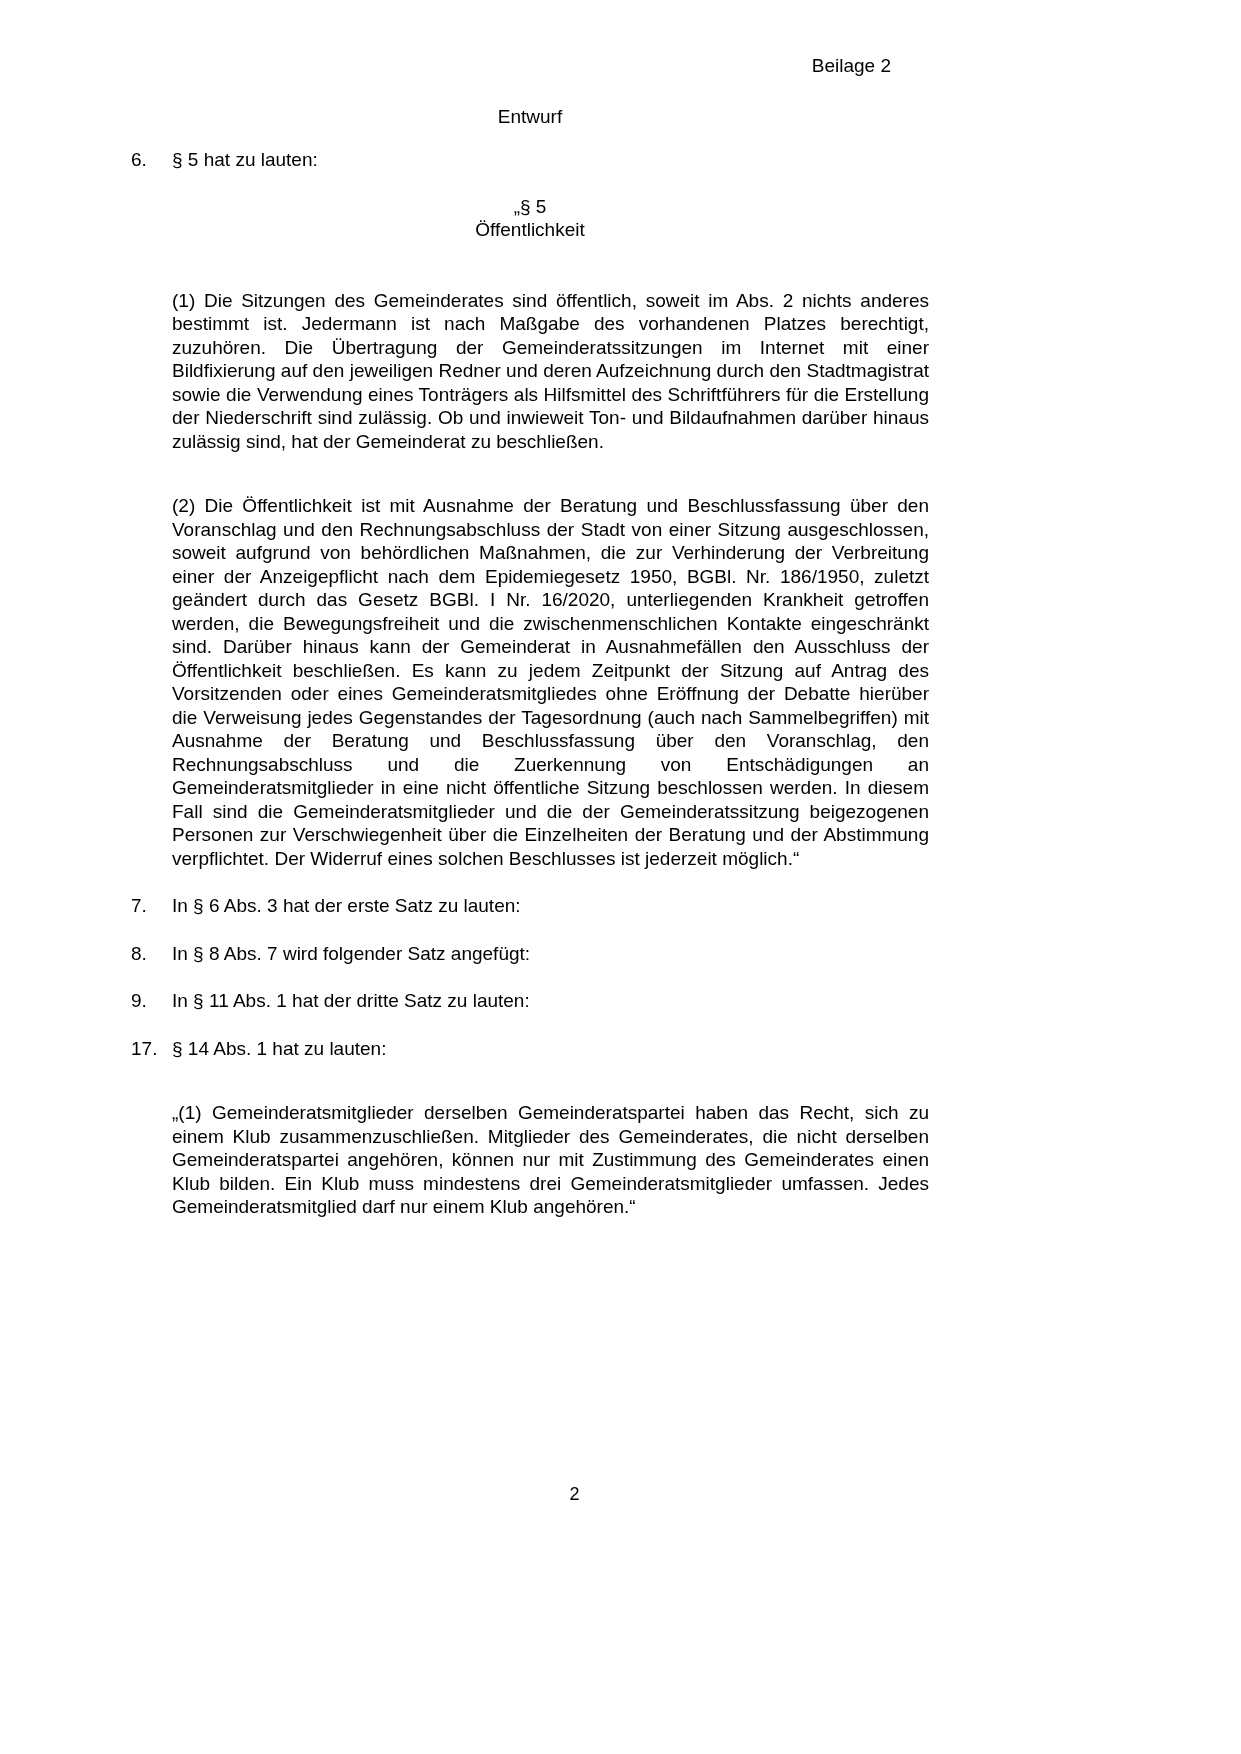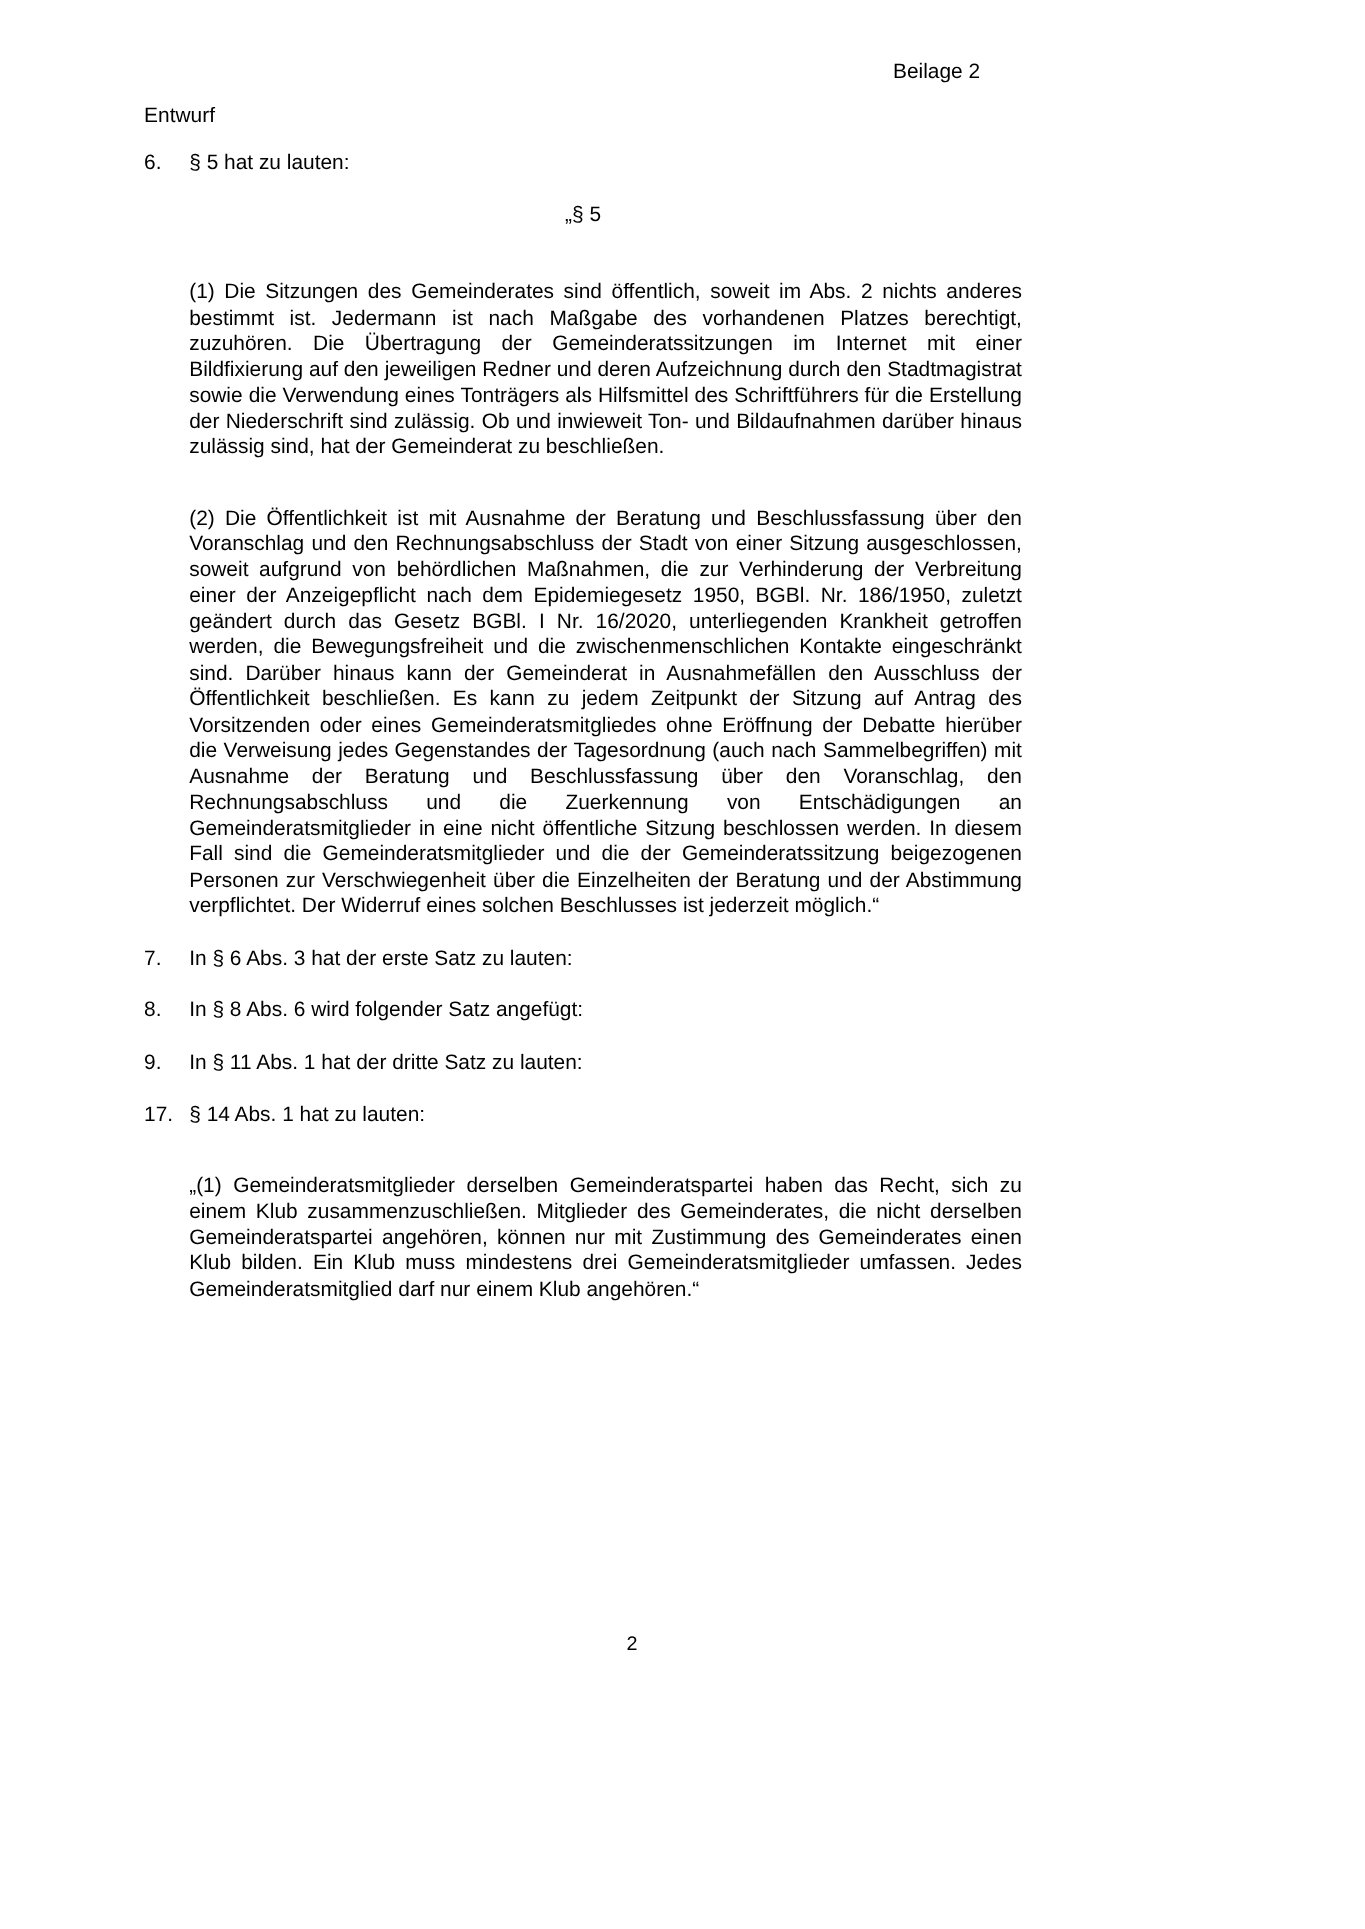--- a/index.html
+++ b/index.html
@@ -18,22 +18,22 @@
     width: 1152px;
     height: 1754px;
     padding: 54px 223px 0 131px;
     background: #ffffff;
   }
   .annotation {
     text-align: right;
     padding-right: 38px;
   }
   .doc-title {
-    text-align: left;
-    margin-top: 16px;
+    text-align: center;
+    margin-top: 27px;
   }
   .items {
     list-style: none;
     margin-top: 20px;
   }
   .item + .item { margin-top: 24px; }
   .item-head { display: flex; }
   .item-num {
     flex: 0 0 41px;
     width: 41px;
@@ -63,34 +63,35 @@
   <div class="annotation">Beilage 2</div>
   <div class="doc-title">Entwurf</div>
   <div class="items" id="items">
       <section class="item">
         <div class="item-head">
           <span class="item-num">6.</span>
           <span class="item-intro">§ 5 hat zu lauten:</span>
         </div>
         <div class="item-heading">
           <div>„§ 5</div>
+          <div>Öffentlichkeit</div>
         </div>
         <p class="item-para">(1) Die Sitzungen des Gemeinderates sind öffentlich, soweit im Abs. 2 nichts anderes bestimmt ist. Jedermann ist nach Maßgabe des vorhandenen Platzes berechtigt, zuzuhören. Die Übertragung der Gemeinderatssitzungen im Internet mit einer Bildfixierung auf den jeweiligen Redner und deren Aufzeichnung durch den Stadtmagistrat sowie die Verwendung eines Tonträgers als Hilfsmittel des Schriftführers für die Erstellung der Niederschrift sind zulässig. Ob und inwieweit Ton- und Bildaufnahmen darüber hinaus zulässig sind, hat der Gemeinderat zu beschließen.</p>
         <p class="item-para">(2) Die Öffentlichkeit ist mit Ausnahme der Beratung und Beschlussfassung über den Voranschlag und den Rechnungsabschluss der Stadt von einer Sitzung ausgeschlossen, soweit aufgrund von behördlichen Maßnahmen, die zur Verhinderung der Verbreitung einer der Anzeigepflicht nach dem Epidemiegesetz 1950, BGBl. Nr. 186/1950, zuletzt geändert durch das Gesetz BGBl. I Nr. 16/2020, unterliegenden Krankheit getroffen werden, die Bewegungsfreiheit und die zwischenmenschlichen Kontakte eingeschränkt sind. Darüber hinaus kann der Gemeinderat in Ausnahmefällen den Ausschluss der Öffentlichkeit beschließen. Es kann zu jedem Zeitpunkt der Sitzung auf Antrag des Vorsitzenden oder eines Gemeinderatsmitgliedes ohne Eröffnung der Debatte hierüber die Verweisung jedes Gegenstandes der Tagesordnung (auch nach Sammelbegriffen) mit Ausnahme der Beratung und Beschlussfassung über den Voranschlag, den Rechnungsabschluss und die Zuerkennung von Entschädigungen an Gemeinderatsmitglieder in eine nicht öffentliche Sitzung beschlossen werden. In diesem Fall sind die Gemeinderatsmitglieder und die der Gemeinderatssitzung beigezogenen Personen zur Verschwiegenheit über die Einzelheiten der Beratung und der Abstimmung verpflichtet. Der Widerruf eines solchen Beschlusses ist jederzeit möglich.“</p>
       </section>
       <section class="item">
         <div class="item-head">
           <span class="item-num">7.</span>
           <span class="item-intro">In § 6 Abs. 3 hat der erste Satz zu lauten:</span>
         </div>
       </section>
       <section class="item">
         <div class="item-head">
           <span class="item-num">8.</span>
-          <span class="item-intro">In § 8 Abs. 6 wird folgender Satz angefügt:</span>
+          <span class="item-intro">In § 8 Abs. 7 wird folgender Satz angefügt:</span>
         </div>
       </section>
       <section class="item">
         <div class="item-head">
           <span class="item-num">9.</span>
           <span class="item-intro">In § 11 Abs. 1 hat der dritte Satz zu lauten:</span>
         </div>
       </section>
       <section class="item">
         <div class="item-head">

